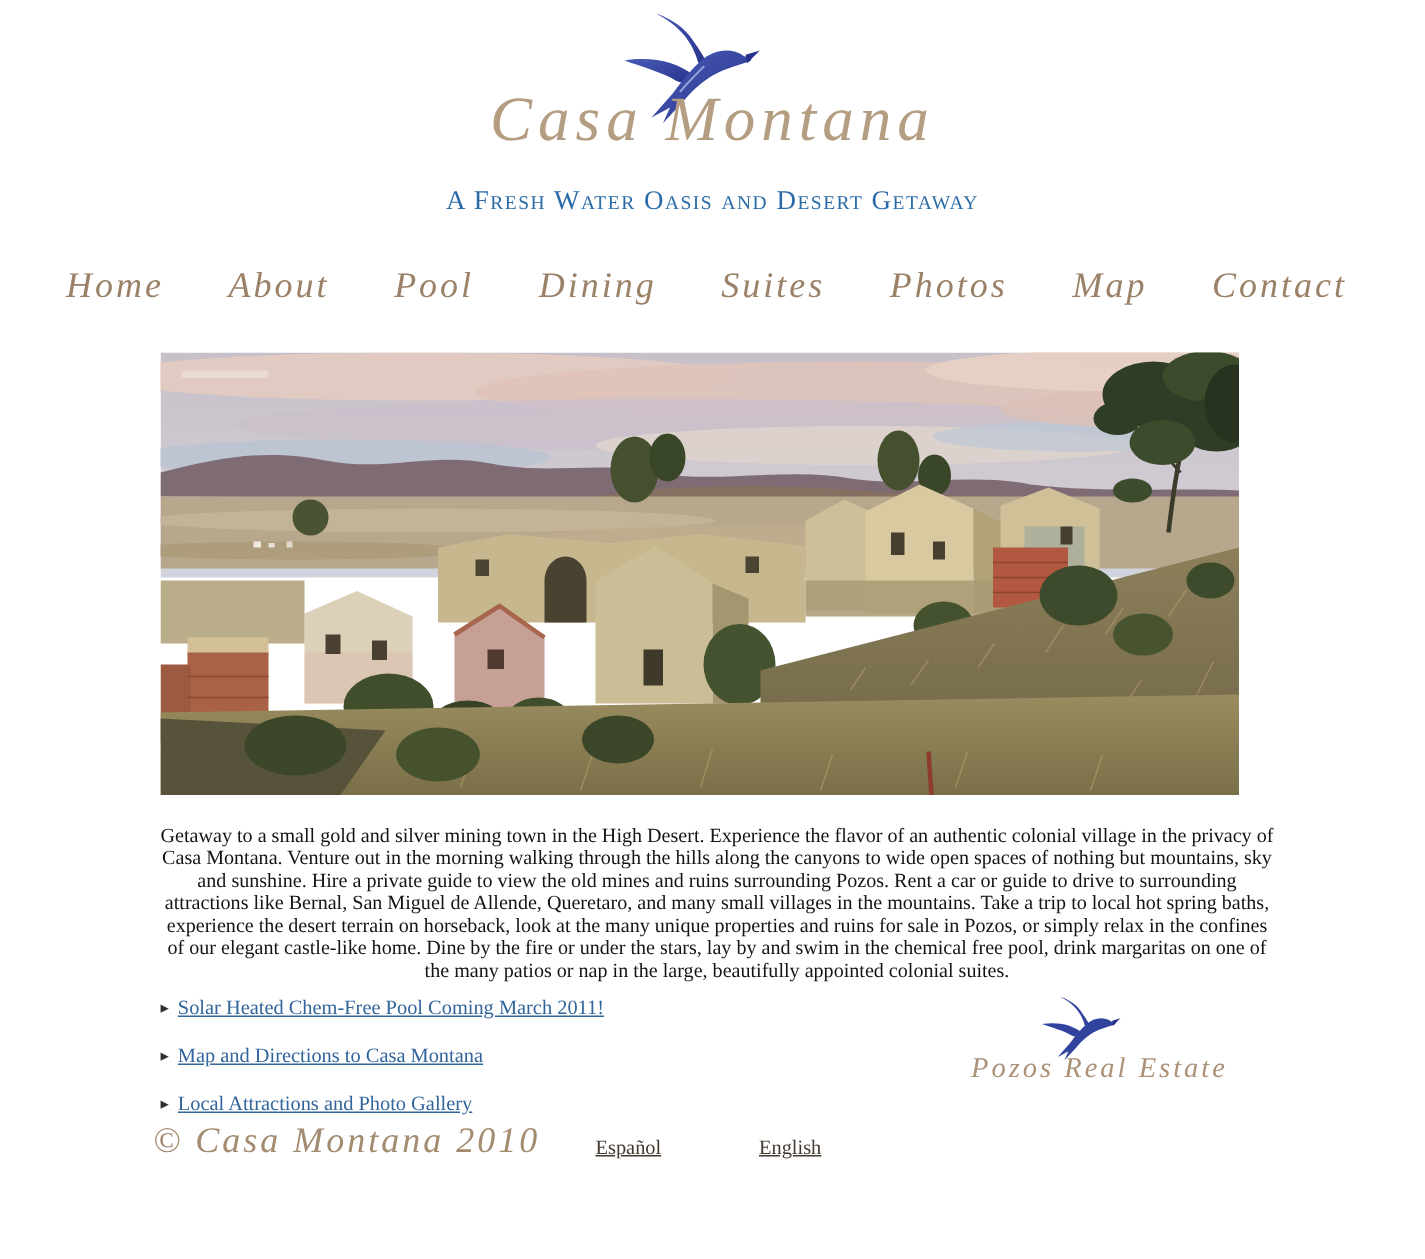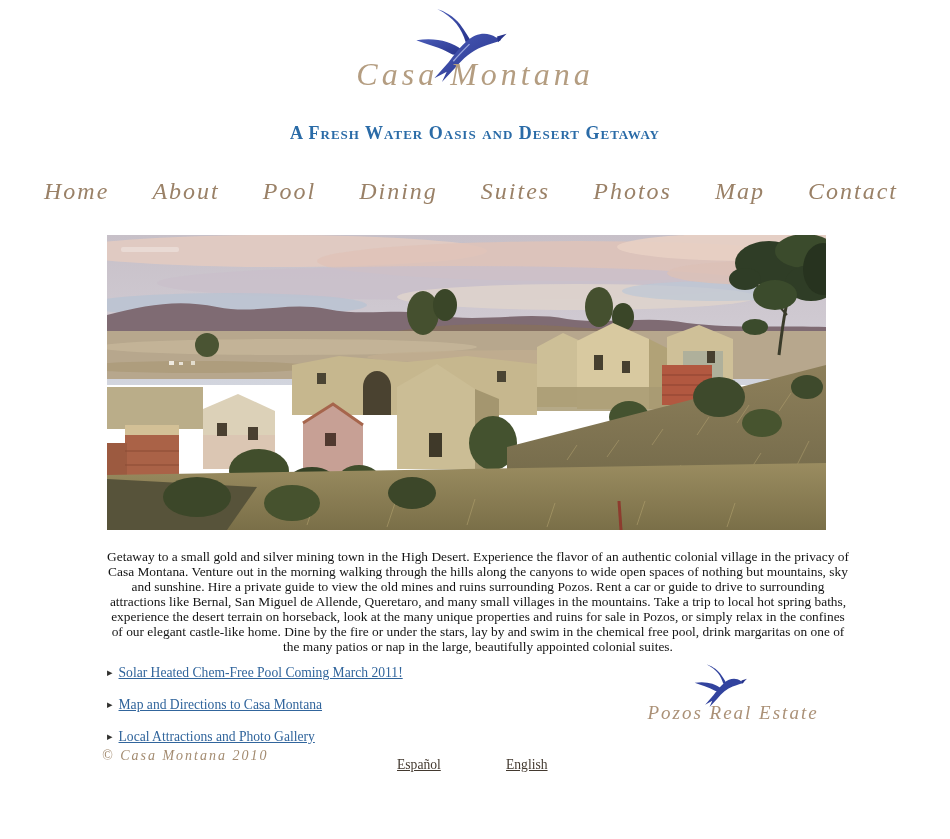--- a/index.html
+++ b/index.html
@@ -8,25 +8,25 @@
     width:950px; height:839px; position:relative; overflow:hidden;
     font-family:"Liberation Serif", serif; color:#151515;
   }
   .abs { position:absolute; }
 
   
   #logo-bird { left:410px; top:8px; width:100px; height:76px; }
   #logo-script {
     left:0; right:0; top:56px; text-align:center;
     font-family:cursive; font-style:italic;
-    font-size:32px; letter-spacing:4px; color:#b49d81; white-space:nowrap;
+    font-size:42px; letter-spacing:4px; color:#b49d81; white-space:nowrap;
   }
   #tagline {
     left:0; right:0; top:123px; text-align:center;
-    font-variant:small-caps; font-weight:bold; font-size:18px;
+    font-variant:small-caps; font-weight:normal; font-size:18px;
     letter-spacing:1px; color:#2a6ba7;
   }
 
   
   #nav {
     left:44px; right:52px; top:178px; display:flex;
     justify-content:space-between; align-items:flex-end;
   }
   .nav-item {
     font-family:cursive; font-style:italic; font-size:24px;
@@ -55,21 +55,21 @@
   #partner-bird { position:absolute; left:72px; top:0; width:62px; height:44px; }
   #partner-name {
     position:absolute; left:0; right:0; top:38px; text-align:center;
     font-family:cursive; font-style:italic; font-size:19px;
     letter-spacing:2px; color:#ab9177; white-space:nowrap;
   }
 
   
   #copyright {
     left:102px; top:748px; font-family:cursive; font-style:italic;
-    font-size:14px; letter-spacing:2px; color:#a38b70; white-space:nowrap;
+    font-size:24px; letter-spacing:2px; color:#a38b70; white-space:nowrap;
   }
   .lang-link {
     top:757px; font-size:13.6px; color:#43392f;
     text-decoration:underline; cursor:pointer;
   }
   #lang-es { left:397px; }
   #lang-en { left:506px; }
 </style>
 </head>
 <body>

